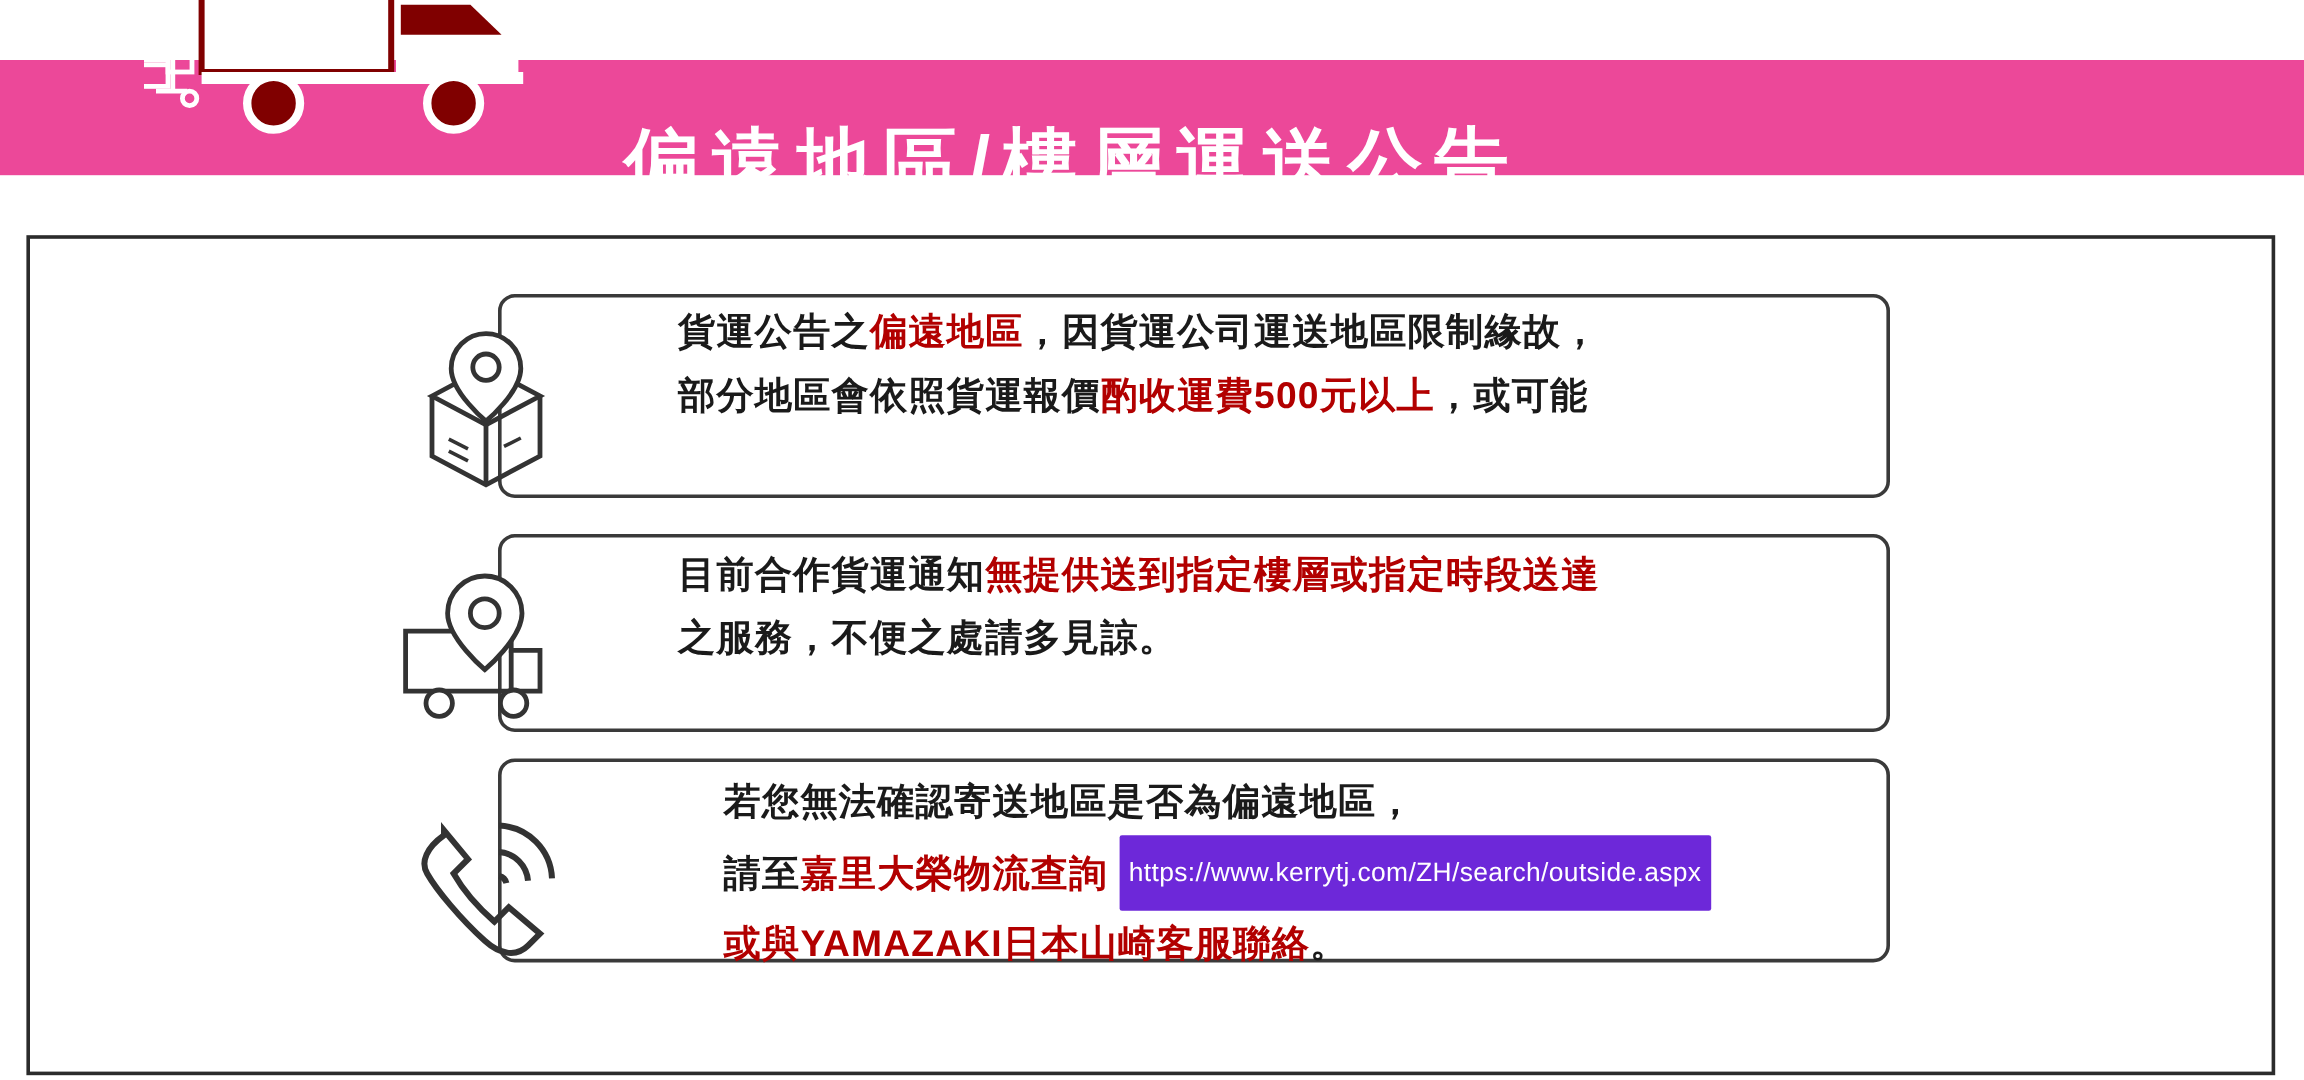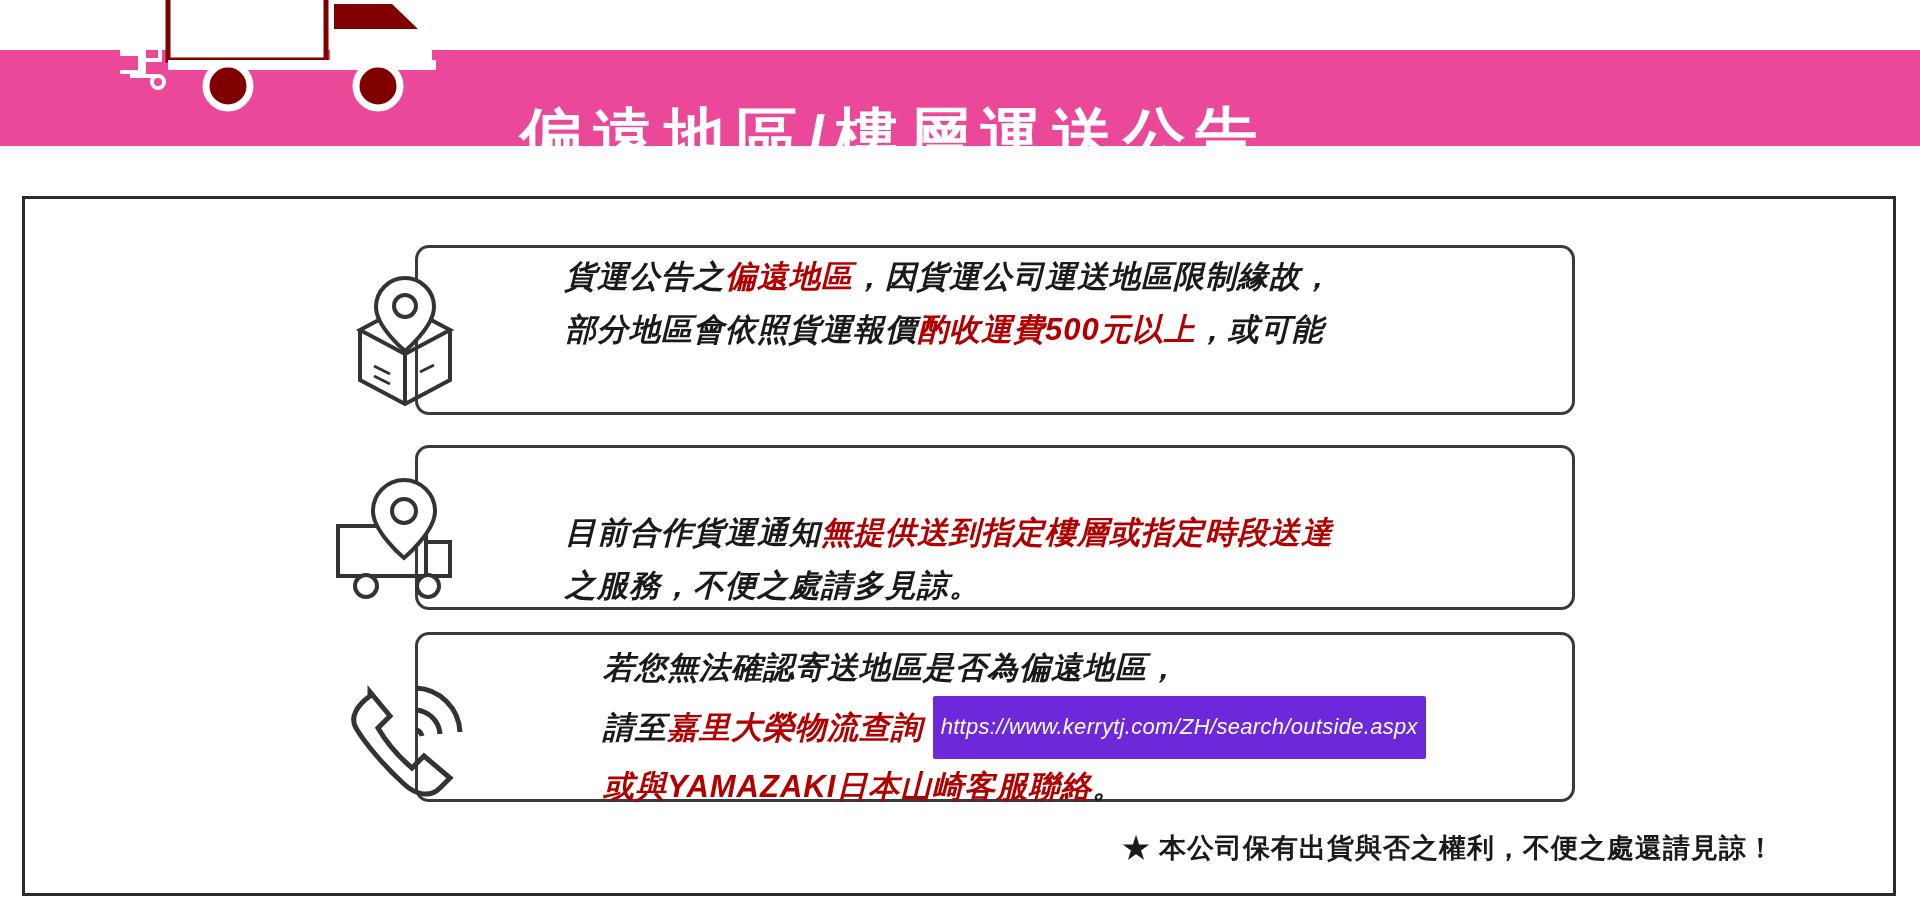--- a/index.html
+++ b/index.html
@@ -83,32 +83,31 @@
     background: transparent;
   }
   .row-icon {
     position: absolute;
   }
   .row-text {
     position: absolute;
     color: #1a1a1a;
     font-weight: bold;
     letter-spacing: 1px;
-    font-style: italic;
   }
 
   
   .row1-box { left: 415px; top: 245px; width: 1160px; height: 170px; }
   .row1-icon { left: 330px; top: 268px; width: 150px; height: 150px; }
   .row1-text { left: 565px; top: 250px; width: 980px; font-size: 31px; line-height: 53px; }
 
   
   .row2-box { left: 415px; top: 445px; width: 1160px; height: 165px; }
   .row2-icon { left: 330px; top: 468px; width: 145px; height: 145px; }
-  .row2-text { left: 565px; top: 506px; width: 980px; font-size: 31px; line-height: 53px; }
+  .row2-text { left: 565px; top: 452px; width: 980px; font-size: 31px; line-height: 53px; }
 
   
   .row3-box { left: 415px; top: 632px; width: 1160px; height: 170px; }
   .row3-icon { left: 330px; top: 670px; width: 150px; height: 150px; }
   .row3-text { left: 565px; top: 640px; width: 1000px; font-size: 31px; line-height: 56px; margin-left: 38px; }
 
   .red { color: #b20000; }
 
   .url-chip {
     display: inline-block;
@@ -250,15 +249,14 @@
     </div>
     <div>
       <span>請至</span><span class="red">嘉里大榮物流查詢</span>
       <span class="url-chip">https://www.kerrytj.com/ZH/search/outside.aspx</span>
     </div>
     <div>
       <span class="red">或與YAMAZAKI日本山崎客服聯絡</span><span>。</span>
     </div>
   </div>
 
-  <div class="footnote">★ 本公司保有出貨與否之權利，不便之處還請見諒！</div>
 
 </div>
 
 </body></html>

